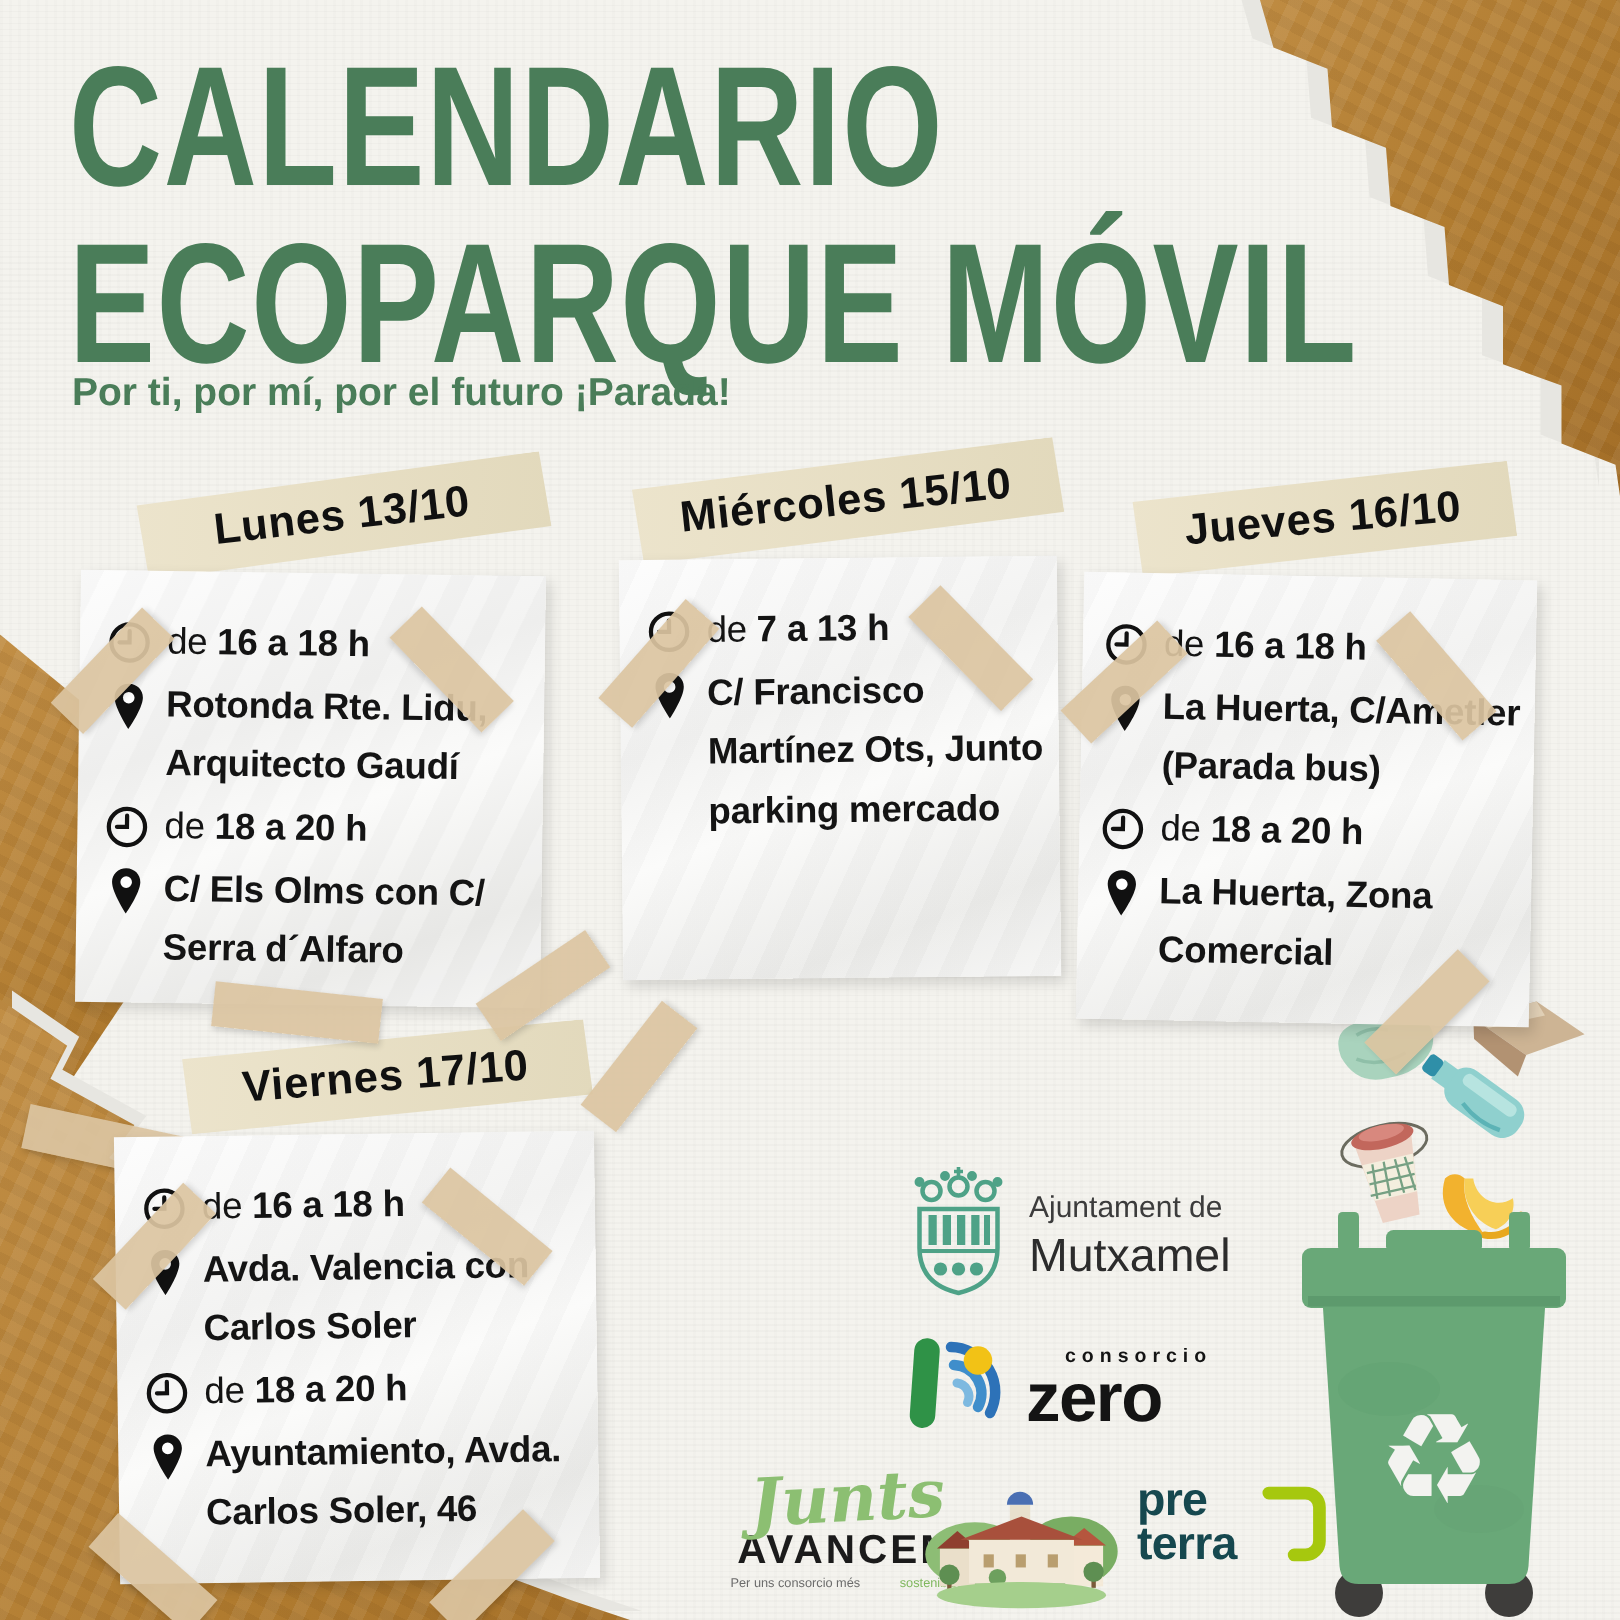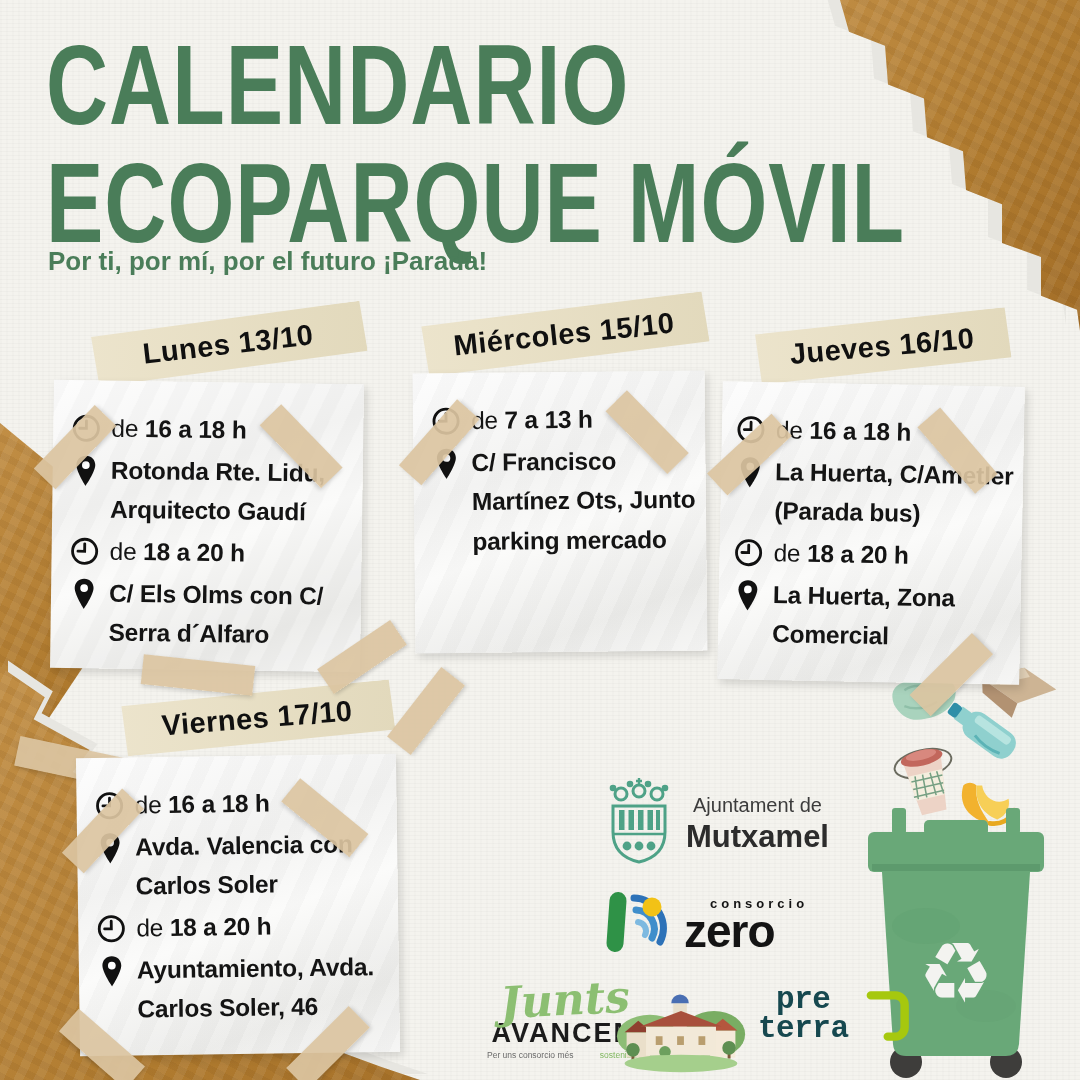--- a/index.html
+++ b/index.html
@@ -92,36 +92,36 @@
   .c2 .br{right:24px;bottom:-6px;transform:rotate(-46deg);}
   .c3 .tl{left:-18px;top:58px;transform:rotate(-46deg);}
   .c3 .trr{right:28px;top:48px;transform:rotate(40deg);}
   .c3 .bl{left:-22px;bottom:-8px;transform:rotate(42deg);}
   .c3 .br{right:28px;bottom:-10px;transform:rotate(-44deg);}
   .lt1{left:318px;top:642px;transform:rotate(-34deg);}
   .lt2{left:142px;top:660px;width:112px;transform:rotate(6deg);}
   .lt3{left:382px;top:696px;transform:rotate(-52deg);}
   .lt4{left:16px;top:748px;width:118px;transform:rotate(12deg);z-index:2;}
   
-  .logo{position:absolute;z-index:2;display:flex;align-items:center;text-align:center;}
+  .logo{position:absolute;z-index:2;display:flex;align-items:center;}
   .mutxamel{left:606px;top:776px;gap:14px;}
   .mutxamel .txt .l1{font-size:20px;color:#3c3c3c;}
-  .mutxamel .txt .l2{font-size:31px;font-weight:700;color:#2c2c2c;margin-top:2px;}
+  .mutxamel .txt .l2{font-size:31px;font-weight:400;color:#2c2c2c;margin-top:2px;}
   .terra{left:604px;top:886px;gap:8px;}
   .terra .txt{display:flex;flex-direction:column;align-items:flex-start;}
   .terra .small{font-size:13px;font-weight:700;letter-spacing:4px;color:#141414;margin-left:26px;}
   .terra .name{font-size:46px;font-weight:800;color:#141414;line-height:.9;letter-spacing:-1px;}
   .junts{left:487px;top:980px;flex-direction:column;align-items:center;gap:0;}
   .junts .script{font-family:"DejaVu Serif","Liberation Serif",serif;font-style:italic;
     font-weight:700;font-size:44px;line-height:.9;color:#8cbf72;transform:rotate(-3deg);}
   .junts .caps{font-size:27px;font-weight:700;letter-spacing:2px;color:#1b1b1b;margin-top:-2px;}
   .junts .tag{font-size:8.5px;color:#6b6b6b;margin-top:1px;}
   .junts .tag .hl{color:#7fb75e;margin-left:24px;}
   .village{left:612px;top:976px;}
-  .prezero{left:758px;top:986px;gap:6px;align-items:flex-start;font-family:Liberation Mono, monospace;}
+  .prezero{left:758px;top:986px;gap:6px;align-items:flex-start;}
   .prezero .txt{font-size:31px;font-weight:700;color:#16484f;line-height:.92;letter-spacing:-.5px;}
   
   .bin{position:absolute;left:866px;top:806px;z-index:1;}
   .litter{position:absolute;z-index:1;}
   .bag{left:884px;top:668px;transform:rotate(-14deg);}
   .box{left:972px;top:660px;transform:rotate(14deg);}
   .bottle{left:938px;top:712px;transform:rotate(36deg);}
   .cup{left:893px;top:738px;transform:rotate(-13deg);}
   .banana{left:952px;top:778px;}
 </style>

